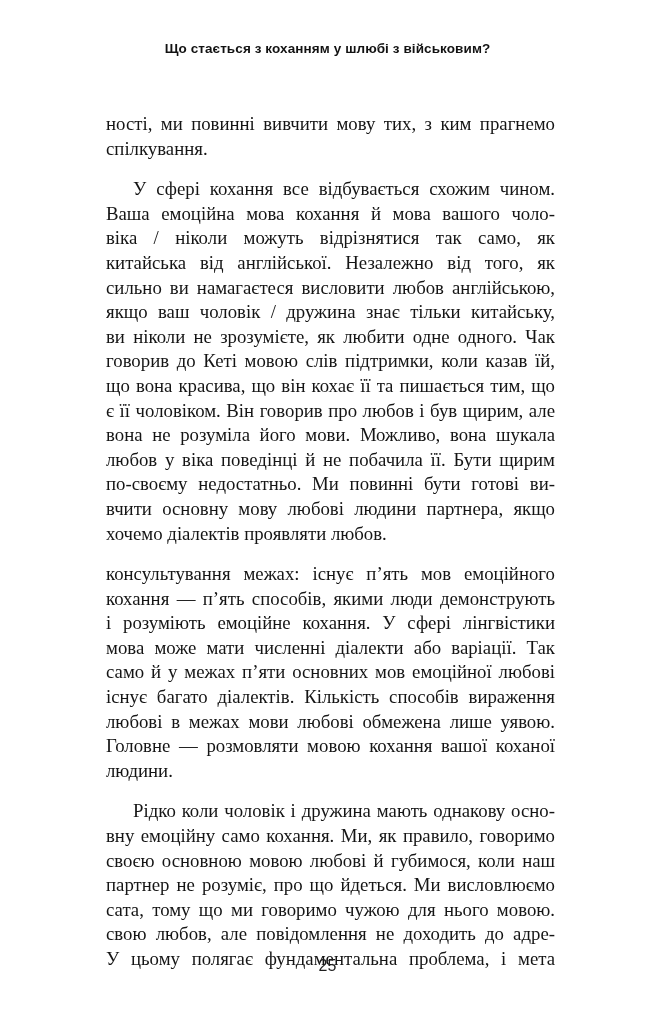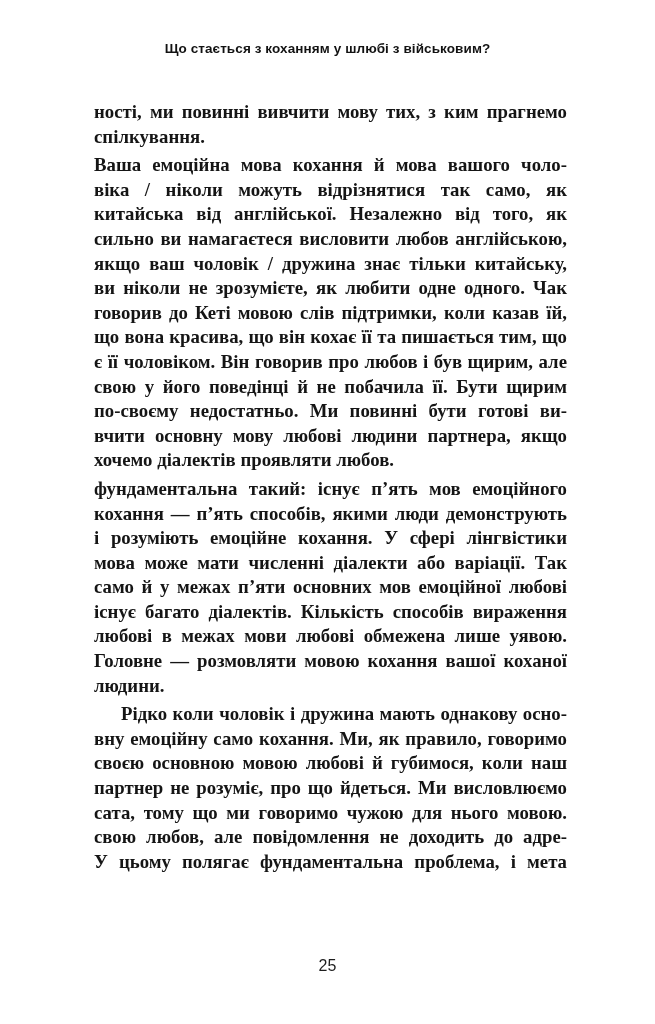--- a/index.html
+++ b/index.html
@@ -31,23 +31,22 @@
   .body-text {
     position: absolute;
     top: 96px;
     left: 90px;
     width: 481px;
     font-size: 18.8px;
     line-height: 24.6px;
     color: #151515;
   }
   .paragraph {
-    margin: 4px;
+    margin: 16px;
     padding: 0;
-    font-weight: bold;
   }
   .line {
     text-align: justify;
     text-align-last: justify;
     white-space: nowrap;
     height: 24.6px;
   }
   .line.lastleft {
     text-align-last: left;
   }
@@ -70,36 +69,38 @@
 
 <div class="page">
   <div class="running-head">Що стається з коханням у шлюбі з військовим?</div>
 
   <div class="body-text">
       <div class="paragraph">
         <div class="line">ності, ми повинні вивчити мову тих, з ким прагнемо</div>
         <div class="line lastleft">спілкування.</div>
       </div>
       <div class="paragraph">
+        <div class="line indent">У сфері кохання все відбувається схожим чином.</div>
         <div class="line">Ваша емоційна мова кохання й мова вашого чоло-</div>
         <div class="line">віка / ніколи можуть відрізнятися так само, як</div>
         <div class="line">китайська від англійської. Незалежно від того, як</div>
         <div class="line">сильно ви намагаєтеся висловити любов англійською,</div>
         <div class="line">якщо ваш чоловік / дружина знає тільки китайську,</div>
         <div class="line">ви ніколи не зрозумієте, як любити одне одного. Чак</div>
         <div class="line">говорив до Кеті мовою слів підтримки, коли казав їй,</div>
         <div class="line">що вона красива, що він кохає її та пишається тим, що</div>
         <div class="line">є її чоловіком. Він говорив про любов і був щирим, але</div>
-        <div class="line">свою у його поведінці й не побачила її. Бути щирим</div>
+        <div class="line">вона не розуміла його мови. Можливо, вона шукала</div>
+        <div class="line">любов у віка поведінці й не побачила її. Бути щирим</div>
         <div class="line">по-своєму недостатньо. Ми повинні бути готові ви-</div>
         <div class="line">вчити основну мову любові людини партнера, якщо</div>
         <div class="line lastleft">хочемо діалектів проявляти любов.</div>
       </div>
       <div class="paragraph">
-        <div class="line">фундаментальна такий: існує п’ять мов емоційного</div>
+        <div class="line">консультування межах: існує п’ять мов емоційного</div>
         <div class="line">кохання — п’ять способів, якими люди демонструють</div>
         <div class="line">і розуміють емоційне кохання. У сфері лінгвістики</div>
         <div class="line">мова може мати численні діалекти або варіації. Так</div>
         <div class="line">само й у межах п’яти основних мов емоційної любові</div>
         <div class="line">існує багато діалектів. Кількість способів вираження</div>
         <div class="line">любові в межах мови любові обмежена лише уявою.</div>
         <div class="line">Головне — розмовляти мовою кохання вашої коханої</div>
         <div class="line lastleft">людини.</div>
       </div>
       <div class="paragraph">

